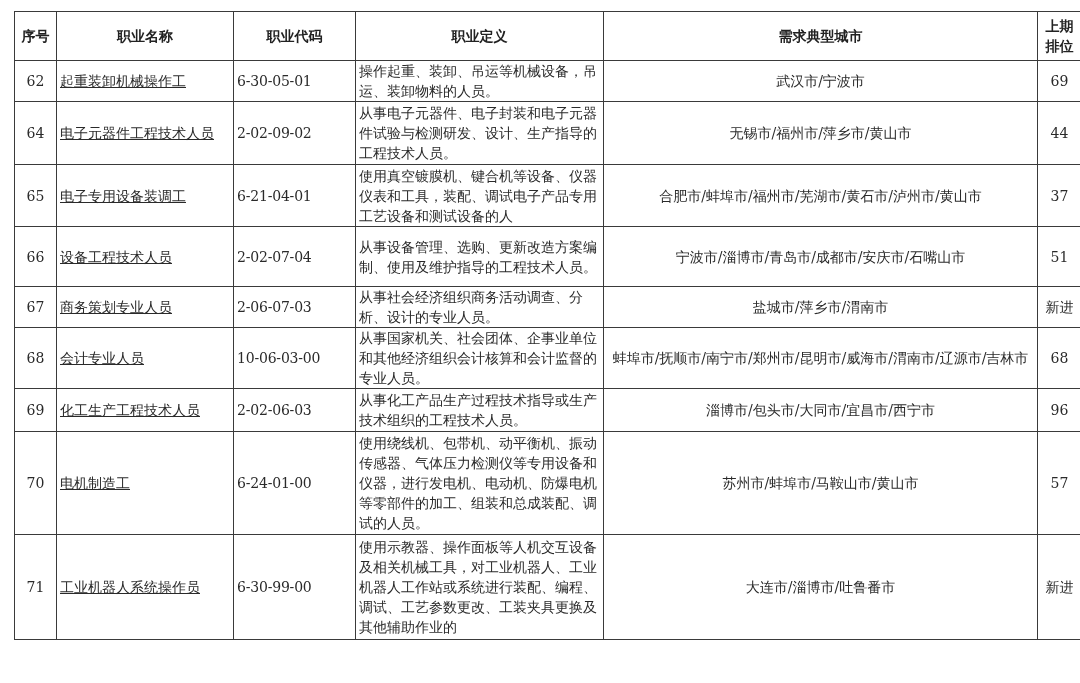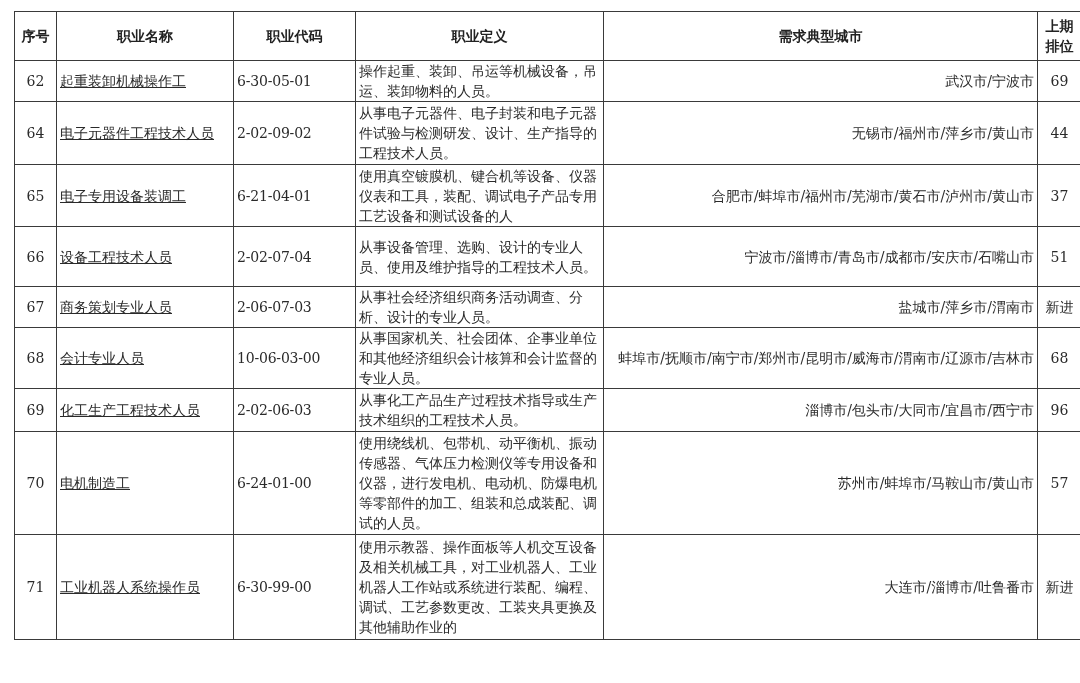--- a/index.html
+++ b/index.html
@@ -23,21 +23,21 @@
     font-weight: bold; font-size: 14px; color: #222;
     text-align: center;
     height: 48px;
     padding: 0;
   }
   th.rank-head { line-height: 19px; }
   td.c-no { text-align: center; font-size: 14px; }
   td.c-name { text-align: left; padding-left: 4px; text-decoration: underline; }
   td.c-code { text-align: left; padding-right: 2px; font-size: 14px; letter-spacing: -0.2px; }
   td.c-def { text-align: left; padding: 0 2px; font-size: 13.5px; line-height: 20.5px; vertical-align: top; }
-  td.c-city { text-align: right; padding-left: 3px; font-size: 13.5px; }
+  td.c-city { text-align: center; padding-left: 3px; font-size: 13.5px; }
   td.c-rank { text-align: center; font-size: 14px; padding: 0; }
   .def-clip { display: block; overflow: hidden; }
 </style>
 </head>
 <body>
 
 <table class="jobs">
   <colgroup>
     <col style="width:42px">
     <col style="width:177px">
@@ -88,21 +88,21 @@
           <span class="def-clip" style="max-height:61px">使用真空镀膜机、键合机等设备、仪器仪表和工具，装配、调试电子产品专用工艺设备和测试设备的人</span>
         </td>
       <td class="c-city">合肥市/蚌埠市/福州市/芜湖市/黄石市/泸州市/黄山市</td>
       <td class="c-rank">37</td>
     </tr>
     <tr style="height:60px">
       <td class="c-no">66</td>
       <td class="c-name">设备工程技术人员</td>
       <td class="c-code">2-02-07-04</td>
       <td class="c-def">
-          <span class="def-clip" style="max-height:61px">从事设备管理、选购、设计的专业人员、使用及维护指导的工程技术人员。</span>
+          <span class="def-clip" style="max-height:61px">从事设备管理、选购、更新改造方案编制、使用及维护指导的工程技术人员。</span>
         </td>
       <td class="c-city">宁波市/淄博市/青岛市/成都市/安庆市/石嘴山市</td>
       <td class="c-rank">51</td>
     </tr>
     <tr style="height:40px">
       <td class="c-no">67</td>
       <td class="c-name">商务策划专业人员</td>
       <td class="c-code">2-06-07-03</td>
       <td class="c-def">
           <span class="def-clip" style="max-height:40px">从事社会经济组织商务活动调查、分析、设计的专业人员。</span>

